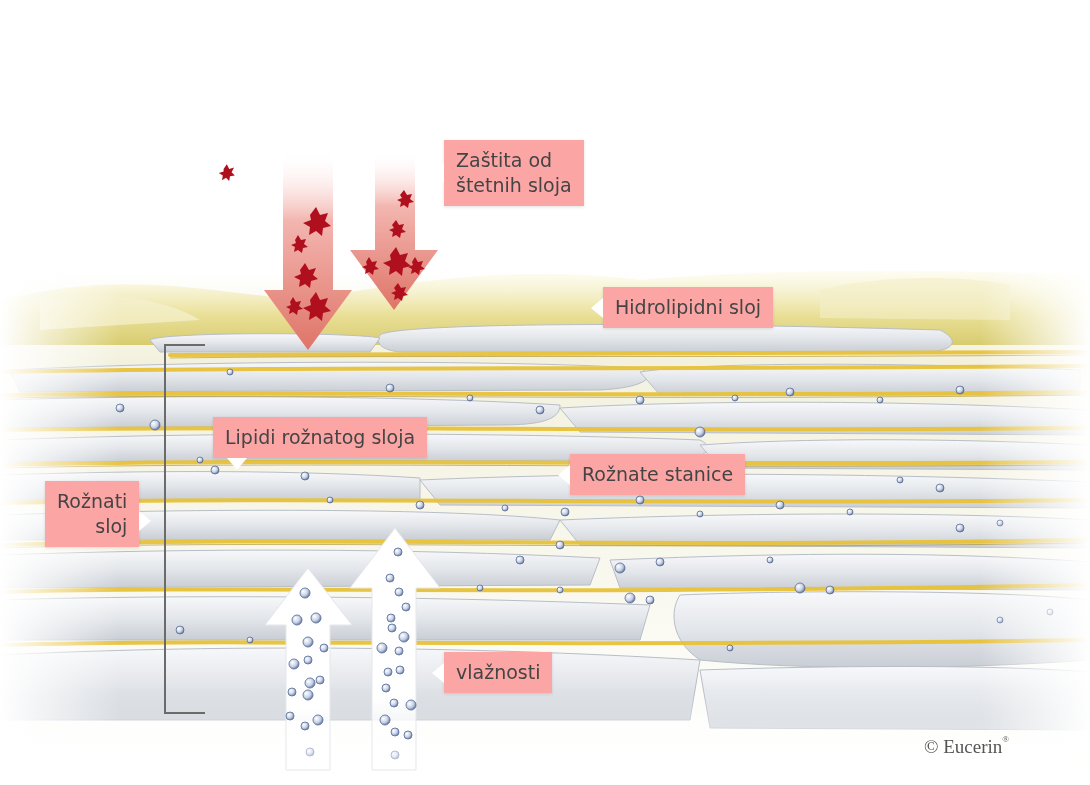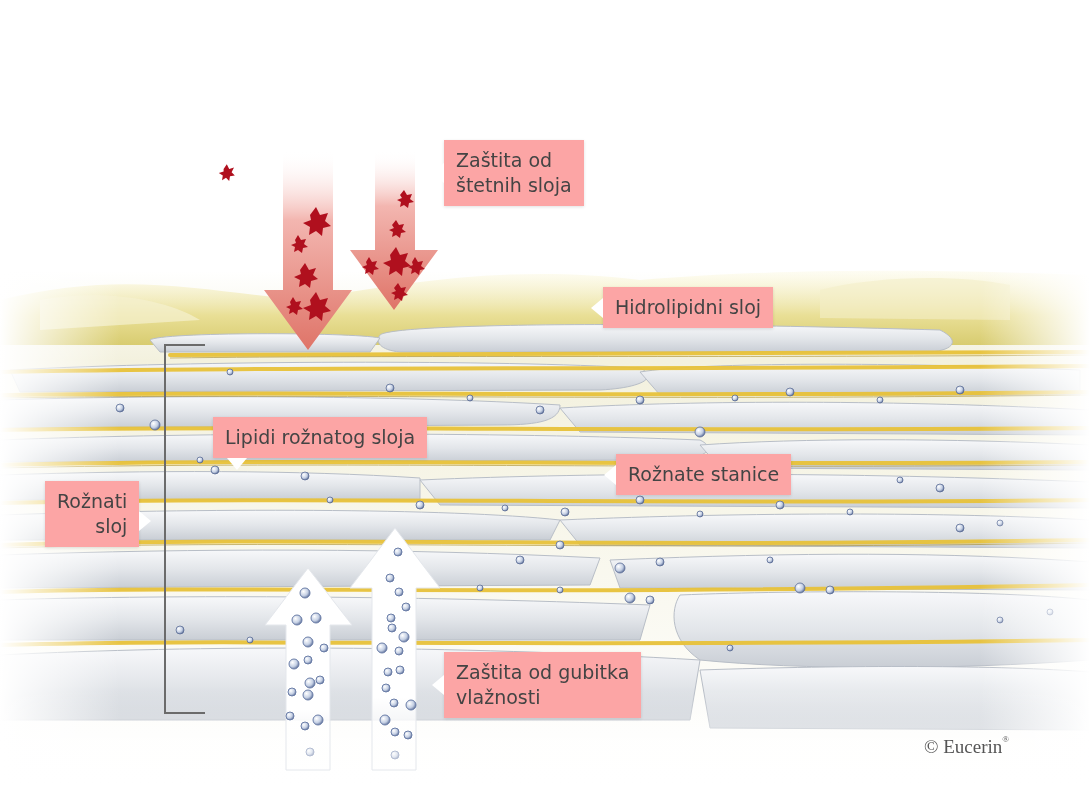--- a/index.html
+++ b/index.html
@@ -241,31 +241,30 @@
   </div>
 
   <div class="callout ptr-left" style="left:603px; top:287px;">
     <div>Hidrolipidni sloj</div>
   </div>
 
   <div class="callout ptr-down" style="left:213px; top:417px;">
     <div>Lipidi rožnatog sloja</div>
   </div>
 
-  <div class="callout ptr-left" style="left:616px; top:454px;">
+  <div class="callout ptr-left" style="left:570px; top:454px;">
     <div>Rožnate stanice</div>
   </div>
 
   <div class="callout ptr-right" style="left:45px; top:481px; text-align:right;">
     <div>Rožnati</div>
     <div>sloj</div>
   </div>
 
   <div class="callout ptr-left" style="left:444px; top:652px;">
-    <div>Zaštita od gubitka</div>
     <div>vlažnosti</div>
   </div>
 
   <div class="copyright">
     <span>©</span>
     <span>Eucerin</span><sup>®</sup>
   </div>
 
 </div>
 

